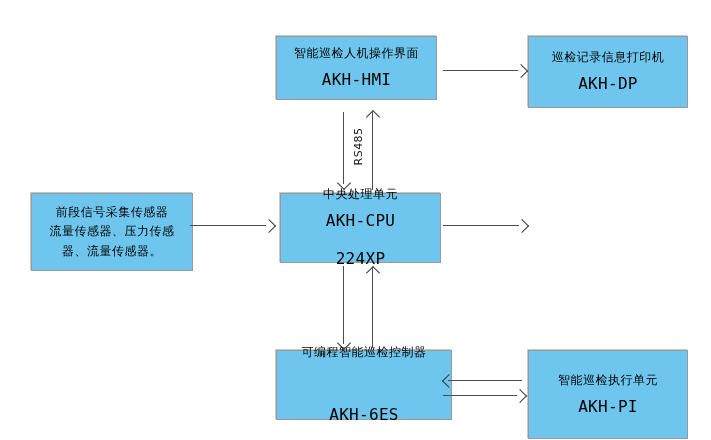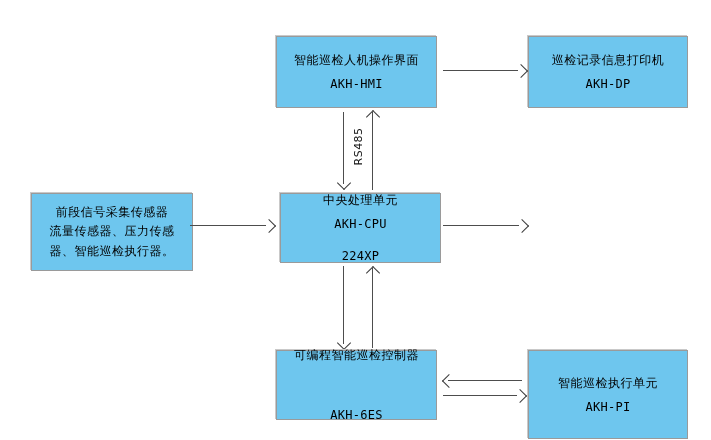--- a/index.html
+++ b/index.html
@@ -33,21 +33,21 @@
     line-height: 1.5;
   }
   .node .cn {
     font-family: "DejaVu Sans", "Liberation Sans", sans-serif;
     font-size: 12px;
     letter-spacing: 0.5px;
     white-space: nowrap;
   }
   .node .code {
     font-family: "DejaVu Sans Mono", "Liberation Mono", monospace;
-    font-size: 12px;
+    font-size: 16px;
     letter-spacing: 0.3px;
     white-space: nowrap;
   }
   .node .cn + .cn { margin-top: 1px; }
   .node .cn + .code { margin-top: 6px; }
   .node .code + .code { margin-top: 14px; text-align: right; }
 
   
   .node.multiline .cn { margin-top: 0; line-height: 1.6; }
 
@@ -103,21 +103,21 @@
     white-space: nowrap;
     transform-origin: center center;
   }
   .rot-ccw { transform: rotate(-90deg); }
 </style>
 </head>
 <body>
 
 <div id="canvas">
 
-  <div class="node" style="left:276px; top:36px; width:161px; height:72px;">
+  <div class="node" style="left:276px; top:36px; width:161px; height:64px;">
     <div class="cn">智能巡检人机操作界面</div>
     <div class="code">AKH-HMI</div>
   </div>
 
   <div class="node" style="left:528px; top:36px; width:160px; height:72px;">
     <div class="cn">巡检记录信息打印机</div>
     <div class="code">AKH-DP</div>
   </div>
 
   <div class="conn-h" style="left:443px; top:70px; width:75px;"></div>
@@ -127,21 +127,21 @@
   <div class="head-open open-down" style="left:339px; top:178px;"></div>
 
   <div class="conn-v" style="left:372px; top:112px; height:78px;"></div>
   <div class="head-open open-up" style="left:368px; top:112px;"></div>
 
   <div class="edge-label rot-ccw" style="left:341px; top:142px; width:34px; text-align:center;">RS485</div>
 
   <div class="node multiline" style="left:31px; top:193px; width:162px; height:78px;">
     <div class="cn">前段信号采集传感器</div>
     <div class="cn">流量传感器、压力传感</div>
-    <div class="cn">器、智能巡检执行器。</div>
+    <div class="cn">器、流量传感器。</div>
   </div>
 
   <div class="node" style="left:280px; top:193px; width:161px; height:70px;">
     <div class="cn">中央处理单元</div>
     <div class="code">AKH-CPU</div>
     <div class="code">224XP</div>
   </div>
 
 
   <div class="conn-h" style="left:190px; top:225px; width:76px;"></div>
@@ -149,21 +149,21 @@
 
   <div class="conn-h" style="left:443px; top:225px; width:76px;"></div>
   <div class="head-open open-right" style="left:517px; top:221px;"></div>
 
   <div class="conn-v" style="left:343px; top:266px; height:78px;"></div>
   <div class="head-open open-down" style="left:339px; top:338px;"></div>
 
   <div class="conn-v" style="left:372px; top:268px; height:80px;"></div>
   <div class="head-open open-up" style="left:368px; top:268px;"></div>
 
-  <div class="node" style="left:276px; top:350px; width:161px; height:70px;gap:36px;">
+  <div class="node" style="left:276px; top:350px; width:176px; height:70px;gap:36px;">
     <div class="cn">可编程智能巡检控制器</div>
     <div class="code">AKH-6ES</div>
   </div>
 
   <div class="node" style="left:528px; top:350px; width:160px; height:89px;">
     <div class="cn">智能巡检执行单元</div>
     <div class="code">AKH-PI</div>
   </div>
 
   <div class="conn-h" style="left:448px; top:380px; width:74px;"></div>

